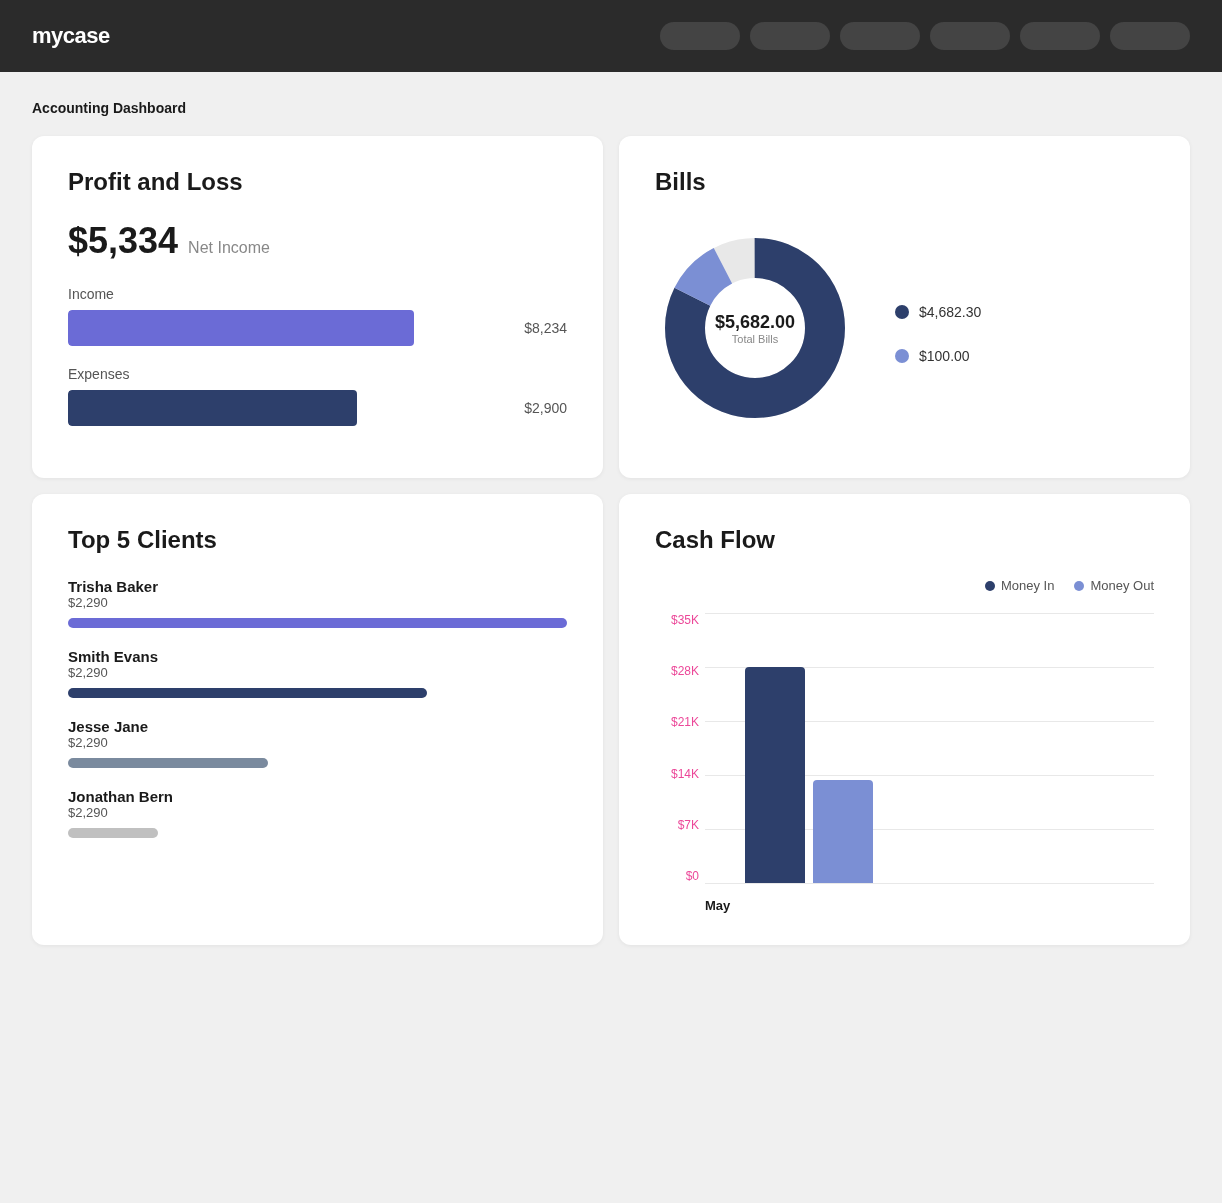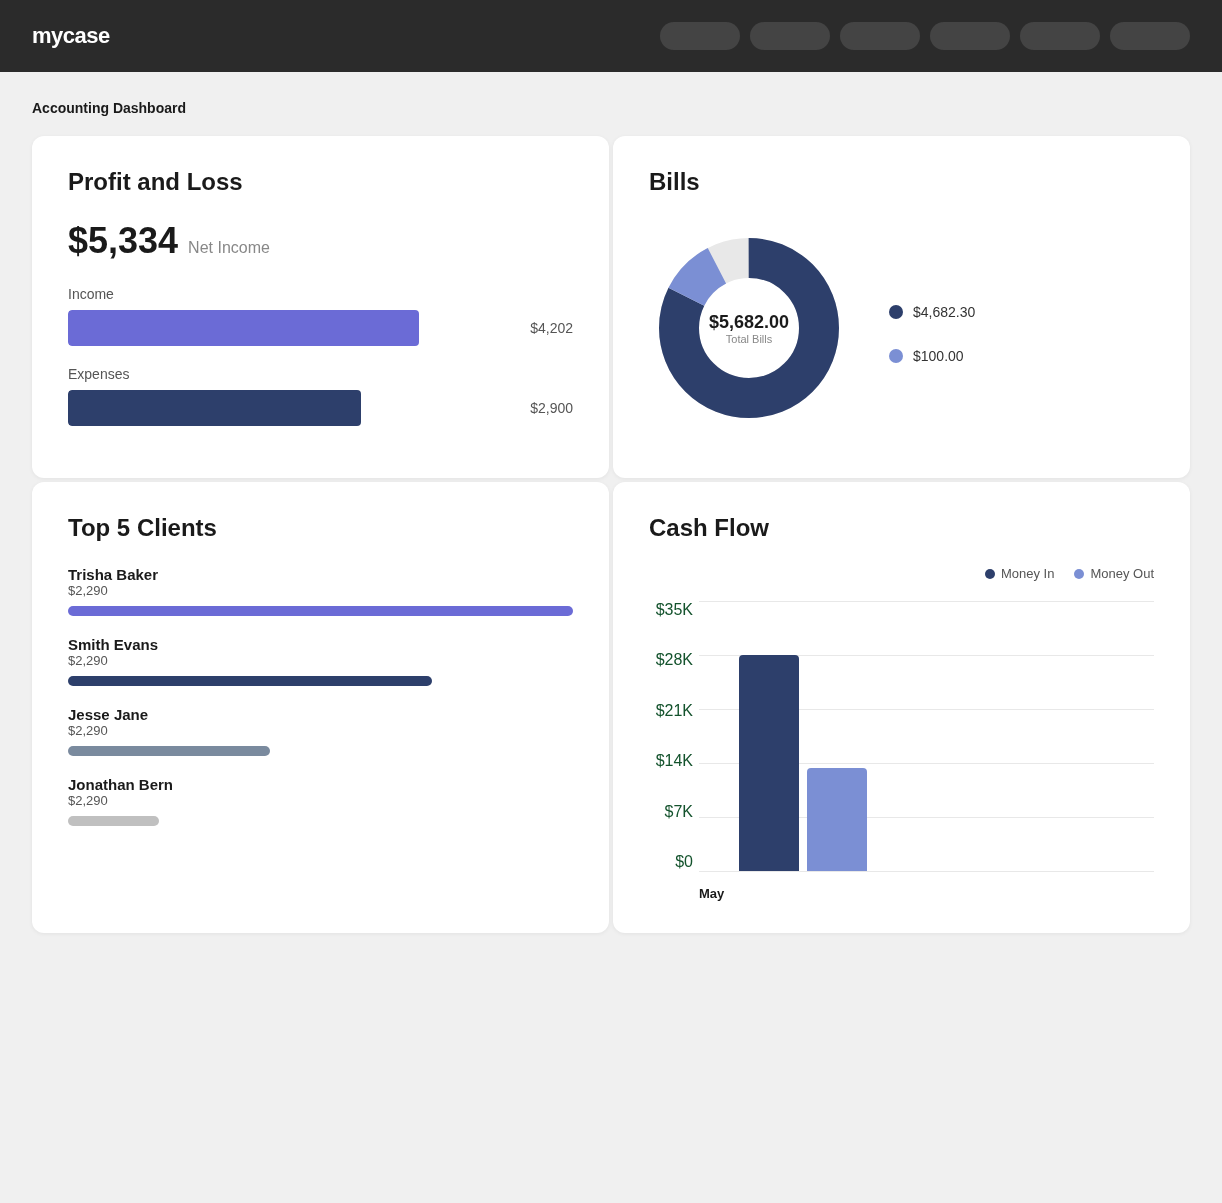--- a/index.html
+++ b/index.html
@@ -45,21 +45,21 @@
       font-size: 14px;
       font-weight: 700;
       color: #1a1a1a;
       margin-bottom: 20px;
     }
 
     
     .dashboard-grid {
       display: grid;
       grid-template-columns: 1fr 1fr;
-      gap: 4px;
+      gap: 16px;
     }
 
     
     .card {
       background: #fff;
       border-radius: 12px;
       padding: 32px 36px;
       box-shadow: 0 1px 4px rgba(0,0,0,0.06);
     }
     .card-title {
@@ -216,22 +216,22 @@
     .cashflow-yaxis {
       position: absolute;
       left: 0;
       top: 0;
       bottom: 30px;
       display: flex;
       flex-direction: column;
       justify-content: space-between;
     }
     .cashflow-ylabel {
-      font-size: 16px;
-      color: #14532d;
+      font-size: 12px;
+      color: #ec4899;
       text-align: right;
       width: 44px;
     }
     .cashflow-grid {
       position: absolute;
       left: 50px;
       right: 0;
       top: 0;
       bottom: 30px;
     }
@@ -291,21 +291,21 @@
       <div class="net-income-row">
         <span class="net-income-value">$5,334</span>
         <span class="net-income-label">Net Income</span>
       </div>
       <div class="bar-section">
         <div class="bar-label">Income</div>
         <div class="bar-row">
           <div class="bar-track">
             <div class="bar-fill" style="width:78%; background:#6b6bd6;"></div>
           </div>
-          <span class="bar-value">$4,202</span>
+          <span class="bar-value">$8,234</span>
         </div>
       </div>
       <div class="bar-section">
         <div class="bar-label">Expenses</div>
         <div class="bar-row">
           <div class="bar-track">
             <div class="bar-fill" style="width:65%; background:#2d3f6b;"></div>
           </div>
           <span class="bar-value">$2,900</span>
         </div>

